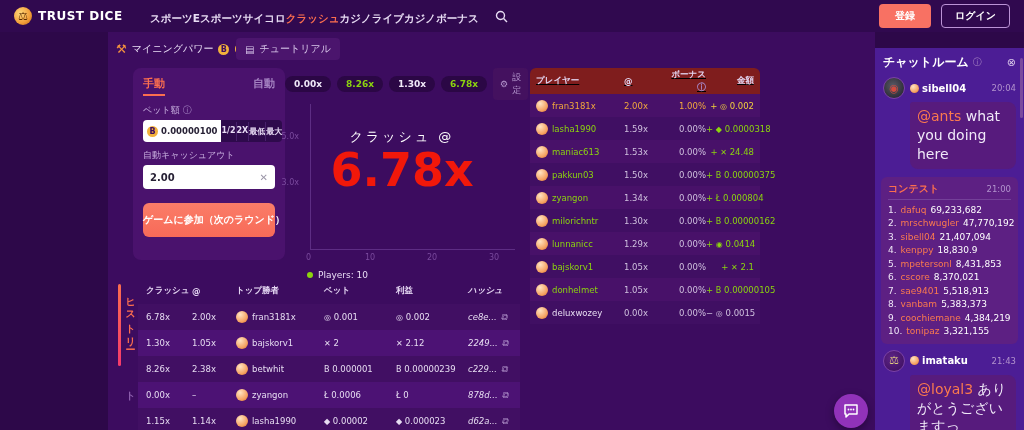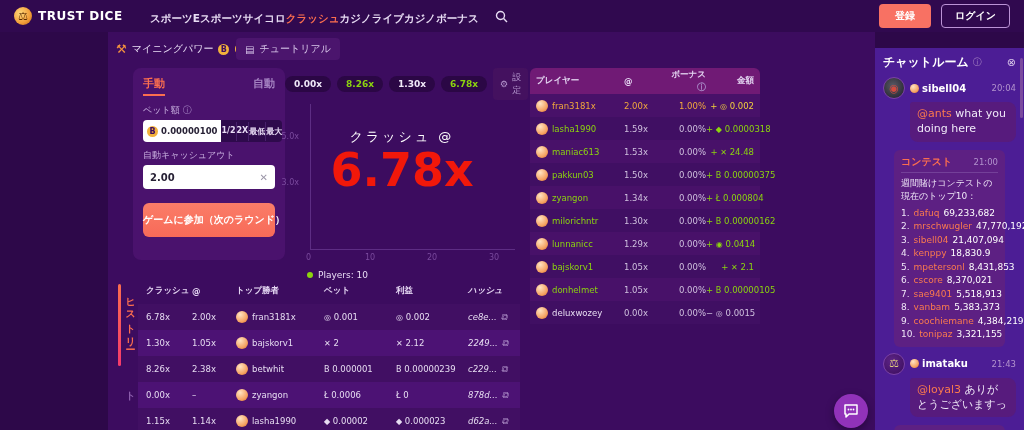--- a/index.html
+++ b/index.html
@@ -68,21 +68,21 @@
   .xtick { position:absolute; color:#7a4a9e; font-size:8px; bottom:20px; }
   .crash-wrap { position:absolute; left:0; right:0; top:28px; text-align:center; }
   .crash-label { color:#fff; font-size:13px; letter-spacing:3px; }
   .crash-val { color:#f1180a; font-size:46px; font-weight:bold; line-height:1.05; }
   .players-leg { position:absolute; left:22px; bottom:2px; display:flex; gap:5px; align-items:center; }
   .gdot { width:6px; height:6px; border-radius:50%; background:#8cd40f; }
   .players-leg span { color:#e9ddf5; font-size:9px; }
   
   .ptable { position:absolute; left:422px; top:36px; width:230px; }
   .prow { display:flex; align-items:center; height:23px; padding:0 6px; }
-  .prow.hdr { background:#701a75; border-radius:6px 6px 0 0; height:26px; }
+  .prow.hdr { background:#7f1d1d; border-radius:6px 6px 0 0; height:26px;text-decoration:underline; }
   .prow:nth-child(even):not(.hdr) { background:#400f63; }
   .prow:nth-child(odd):not(.hdr) { background:#481169; }
   .pc { font-size:8.5px; }
   .pc-name { flex:0 0 88px; display:flex; align-items:center; gap:4px; }
   .pc-at { flex:0 0 38px; }
   .pc-bonus { flex:0 0 44px;text-align:right; }
   .pc-amt { flex:1; text-align:right; white-space:nowrap; }
   .hdr .pc { color:#e4d6f2; font-weight:bold; font-size:8.5px; }
   .avatar-s { width:12px; height:12px; border-radius:50%; background:radial-gradient(circle at 35% 30%,#ffe3c2,#f5a05e 65%,#c65f2a); flex:0 0 12px; }
   .tone-gold .nm,.tone-gold .pc-at,.tone-gold .pc-bonus { color:#f2a93c; }
@@ -114,23 +114,23 @@
   .msg { padding:2px 8px 4px; position:relative; }
   .msg-head { display:flex; align-items:center; gap:5px; }
   .avatar-c { width:22px; height:22px; border-radius:50%; flex:0 0 22px; border:1px solid #7b42a5;
     background:radial-gradient(circle at 40% 35%,#5d2486,#3a0d5c); color:#e3cf7e; font-size:11px;
     display:flex; align-items:center; justify-content:center; }
   .avatar-c.dark { background:radial-gradient(circle at 45% 40%,#5a5a66,#1d1d26); color:#d24a3e; }
   .uname { color:#fff; font-size:10px; font-weight:bold; display:flex; gap:3px; align-items:center; }
   .shell-dot { width:9px; height:9px; border-radius:50%; background:radial-gradient(circle at 35% 30%,#ffe3c2,#f5a05e 65%,#c65f2a); }
   .mtime { margin-left:auto; color:#b293cd; font-size:8.5px; }
   .bubble { margin:3px 0 0 27px; background:#571b7d; border-radius:3px 8px 8px 8px; padding:5px 7px;
-    color:#f0e9f8; font-size:11px; line-height:1.35; }
+    color:#f0e9f8; font-size:14px; line-height:1.35; }
   .mention { color:#fb7a4e; }
-  .card { margin:4px 19px; background:#5d2083; border-radius:6px; padding:5px 7px; }
+  .card { margin:4px 6px; background:#5d2083; border-radius:6px; padding:5px 7px; }
   .card-hd { display:flex; align-items:center; border-bottom:1px solid #744099; padding-bottom:3px; }
   .card-title { color:#fb6e4f; font-size:10px; font-weight:bold; }
   .card-body { padding-top:4px; color:#efe6f7; font-size:9px; line-height:1.5; }
   .contest-entry { display:flex; gap:4px; font-size:9px; }
   .ce-name { color:#fb7a4e; }
   .ce-score { color:#fff; }
   .hr-dice { color:#f5923e; }
   .coin-ico { font-size:8px; }
   .fab { position:absolute; left:726px; top:362px; width:34px; height:34px; border-radius:50%;
     background:#9132b9; display:flex; align-items:center; justify-content:center; cursor:pointer;
@@ -465,21 +465,20 @@
     </div>
     <div class="bubble"><span class="mention">@ants</span><span> what you doing here</span></div>
   </div>
 
   <div class="card">
     <div class="card-hd">
       <span class="card-title">コンテスト</span>
       <span class="mtime">21:00</span>
     </div>
     <div class="card-body">
-      <div style="margin-bottom:3px;">週間賭けコンテストの現在のトップ10：</div>
       <div>
 
       <div class="contest-entry">
           <span>1.</span>
           <span class="ce-name">dafuq</span>
           <span class="ce-score">69,233,682</span>
         </div>
           <div class="contest-entry">
           <span>2.</span>
           <span class="ce-name">mrschwugler</span>

